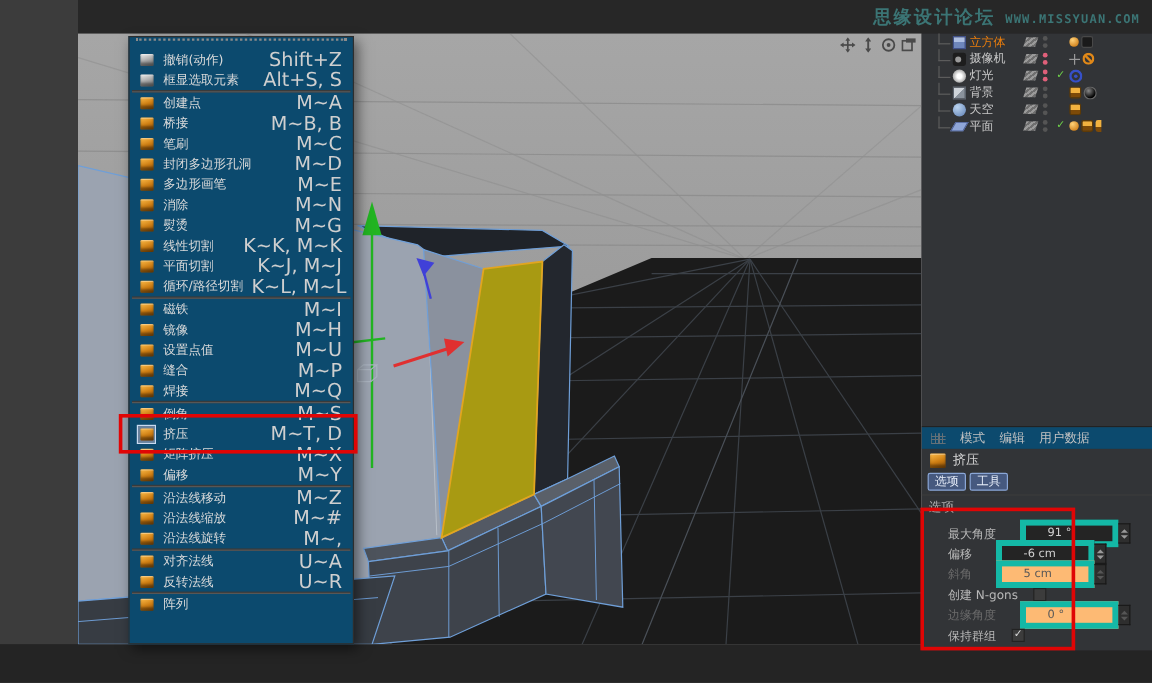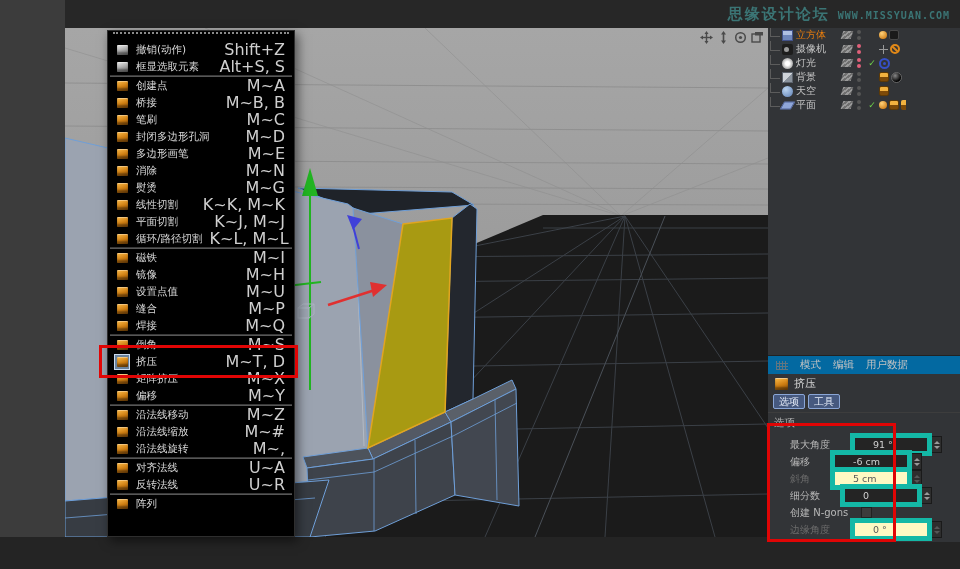--- a/index.html
+++ b/index.html
@@ -18,21 +18,21 @@
   .logo .site-url{font-size:10px;letter-spacing:1px;font-family:"DejaVu Sans Mono","Liberation Mono",monospace;}
 
   
   .viewport{position:absolute;left:65px;top:28px;width:703px;height:509px;background:#9e9e9e;overflow:hidden;}
   .nav-icons{position:absolute;right:4px;top:3px;display:flex;gap:4px;z-index:5;}
   .nav-icons .nico{width:13px;height:13px;display:block;cursor:pointer;}
 
   
   .context-menu{
     position:absolute;left:107px;top:30px;width:188px;height:507px;box-sizing:border-box;
-    background:#000000;border:1px solid #2e2e2e;box-shadow:3px 4px 10px rgba(0,0,0,.5);
+    background:#0c4a6e;border:1px solid #2e2e2e;box-shadow:3px 4px 10px rgba(0,0,0,.5);
     z-index:20;overflow:hidden;
   }
   .tear-strip{height:6px;margin:1px 5px 1px 5px;border-top:2px dotted #8b8b8b;}
   .menu-sep{height:1px;background:#3a3a3a;border-bottom:1px solid #575757;margin:0 2px;}
   .menu-item{height:17px;display:flex;align-items:center;padding:0 9px 0 7px;gap:7px;cursor:pointer;}
   .menu-item .ml{font-size:10.5px;color:#dadada;white-space:nowrap;}
   .menu-item .ms{font-size:16px;color:#cfcfcf;margin-left:auto;white-space:nowrap;}
   .mi{width:14px;height:14px;flex:0 0 14px;display:flex;align-items:center;justify-content:center;}
   .mi::after{content:"";width:11px;height:10px;border-radius:1px;
     background:linear-gradient(160deg,#f5b13f 10%,#cd7d12 55%,#8a4e08);
@@ -43,21 +43,21 @@
   
   .red-box{position:absolute;border:3px solid #e00505;z-index:60;pointer-events:none;}
   .red-box.menu-red{left:99px;top:345px;width:193px;height:27px;}
   .red-box.options-red{left:767px;top:423px;width:123px;height:113px;}
 
   
   .right-panel{position:absolute;left:768px;top:28px;width:192px;height:514px;background:#323437;z-index:2;overflow:hidden;}
 
   
   .om{position:absolute;left:0;top:0;width:192px;height:327px;}
-  .om-row{height:14px;display:flex;align-items:center;padding-left:0;cursor:pointer;}
+  .om-row{height:14px;display:flex;align-items:center;padding-left:12px;cursor:pointer;}
   .om-tree{width:9px;height:9px;flex:0 0 9px;border-left:1px solid #5c5c5c;border-bottom:1px solid #5c5c5c;margin:-6px 2px 0 2px;}
   .om-ico{width:11px;height:11px;flex:0 0 11px;margin-right:3px;position:relative;}
   .om-name{font-size:10px;color:#c6c6c6;width:46px;white-space:nowrap;overflow:hidden;}
   .om-row.selected .om-name{color:#e87d0d;}
   .om-layer{width:10px;height:8px;flex:0 0 10px;transform:skewX(-18deg);
     background:repeating-linear-gradient(135deg,#9a9a9a 0 2px,#6f6f6f 2px 4px);margin-right:4px;cursor:pointer;}
   .om-dots{width:6px;flex:0 0 6px;display:flex;flex-direction:column;gap:2px;align-items:center;margin-right:5px;cursor:pointer;}
   .om-dots i{width:4px;height:4px;border-radius:50%;background:#555;display:block;}
   .om-dots.red i{background:#e0607a;}
   .om-check{width:10px;flex:0 0 10px;font-size:9px;color:#6fd34a;text-align:center;margin-right:2px;}
@@ -83,21 +83,21 @@
   .tag.target-tag::after{content:"";width:3px;height:3px;border-radius:50%;background:#3650c8;}
   .tag.material-sphere{width:11px;height:11px;border-radius:50%;background:radial-gradient(circle at 35% 30%,#888,#000 70%);border:1px solid #666;box-sizing:border-box;}
   .tag.half-tag{width:5px;height:10px;border-radius:2px 0 0 2px;background:linear-gradient(180deg,#f2b23f 0 55%,#7d4a08 55%);}
   .cam-cross{width:9px;height:9px;position:relative;flex:0 0 9px;margin-right:2px;}
   .cam-cross::before,.cam-cross::after{content:"";position:absolute;background:#9a9a9a;}
   .cam-cross::before{left:4px;top:0;width:1px;height:9px;}
   .cam-cross::after{left:0;top:4px;width:9px;height:1px;}
 
   
   .am{position:absolute;left:0;top:327px;width:192px;height:187px;border-top:1px solid #222;}
-  .am-header{height:18px;display:flex;align-items:center;gap:12px;padding:0 8px;background:#0369a1;}
+  .am-header{height:18px;display:flex;align-items:center;gap:12px;padding:0 8px;background:#0c4a6e;}
   .am-grip{width:12px;height:9px;background:
      repeating-linear-gradient(90deg,#7a7a7a 0 1px,transparent 1px 3px),
      repeating-linear-gradient(0deg,#7a7a7a 0 1px,transparent 1px 3px);
      background-blend-mode:normal;opacity:.8;cursor:grab;}
   .am-menu-item{font-size:10.5px;color:#c2c2c2;cursor:pointer;}
   .am-tool{height:19px;display:flex;align-items:center;gap:6px;padding:0 7px;}
   .am-tool-icon{width:13px;height:12px;border-radius:1px;
     background:linear-gradient(160deg,#f5b13f 10%,#cd7d12 55%,#8a4e08);
     box-shadow:inset 0 -3px 2px rgba(0,0,0,.35), inset 0 1px 0 rgba(255,255,255,.4);}
   .am-tool-name{font-size:11px;color:#d2d2d2;}
@@ -112,21 +112,21 @@
     background:repeating-linear-gradient(90deg,#7c7c7c 0 1px,transparent 1px 4px);}
   .opt-field{display:flex;align-items:center;flex:0 0 auto;}
   .opt-value{width:36px;height:13px;background:#242424;border:5px solid #14b8a6;color:#d0d0d0;
     font-size:9.5px;line-height:13px;padding:0 18px;white-space:nowrap;cursor:text;}
   .opt-spin{width:9px;height:15px;display:flex;flex-direction:column;align-items:center;justify-content:center;gap:2px;
     background:#2e2e2e;border:1px solid #1a1a1a;border-left:none;cursor:pointer;}
   .opt-spin i{width:0;height:0;border-left:3px solid transparent;border-right:3px solid transparent;display:block;}
   .opt-spin .up{border-bottom:3px solid #9a9a9a;}
   .opt-spin .dn{border-top:3px solid #9a9a9a;}
   .opt-row.disabled .opt-label{color:#6b6b6b;}
-  .opt-row.disabled .opt-value{color:#585858;background:#fef9c3;}
+  .opt-row.disabled .opt-value{color:#585858;background:#fdba74;}
   .opt-row.disabled .opt-spin .up{border-bottom-color:#565656;}
   .opt-row.disabled .opt-spin .dn{border-top-color:#565656;}
   .opt-checkbox{width:11px;height:11px;background:#3c3c3c;border:1px solid #222;box-sizing:border-box;
     color:#d8d8d8;font-size:9px;line-height:9px;text-align:center;cursor:pointer;}
   .opt-row.checkbox-row{padding-right:0;}
   .opt-row.checkbox-row .opt-label{margin-right:6px;}
 </style>
 </head>
 <body>
 
@@ -529,31 +529,20 @@
           <span class="opt-label">斜角</span>
           <span class="opt-leader"></span>
           <span class="opt-field">
             <span class="opt-value">5 cm</span>
             <span class="opt-spin">
               <i class="up"></i>
               <i class="dn"></i>
             </span>
           </span>
         </div>
-        <div class="opt-row">
-          <span class="opt-label">细分数</span>
-          <span class="opt-leader"></span>
-          <span class="opt-field">
-            <span class="opt-value">0</span>
-            <span class="opt-spin">
-              <i class="up"></i>
-              <i class="dn"></i>
-            </span>
-          </span>
-        </div>
         <div class="opt-row checkbox-row">
           <span class="opt-label">创建 N-gons</span>
           <span class="opt-checkbox"></span>
         </div>
         <div class="opt-row disabled">
           <span class="opt-label">边缘角度</span>
           <span class="opt-leader"></span>
           <span class="opt-field">
             <span class="opt-value">0 °</span>
             <span class="opt-spin">

